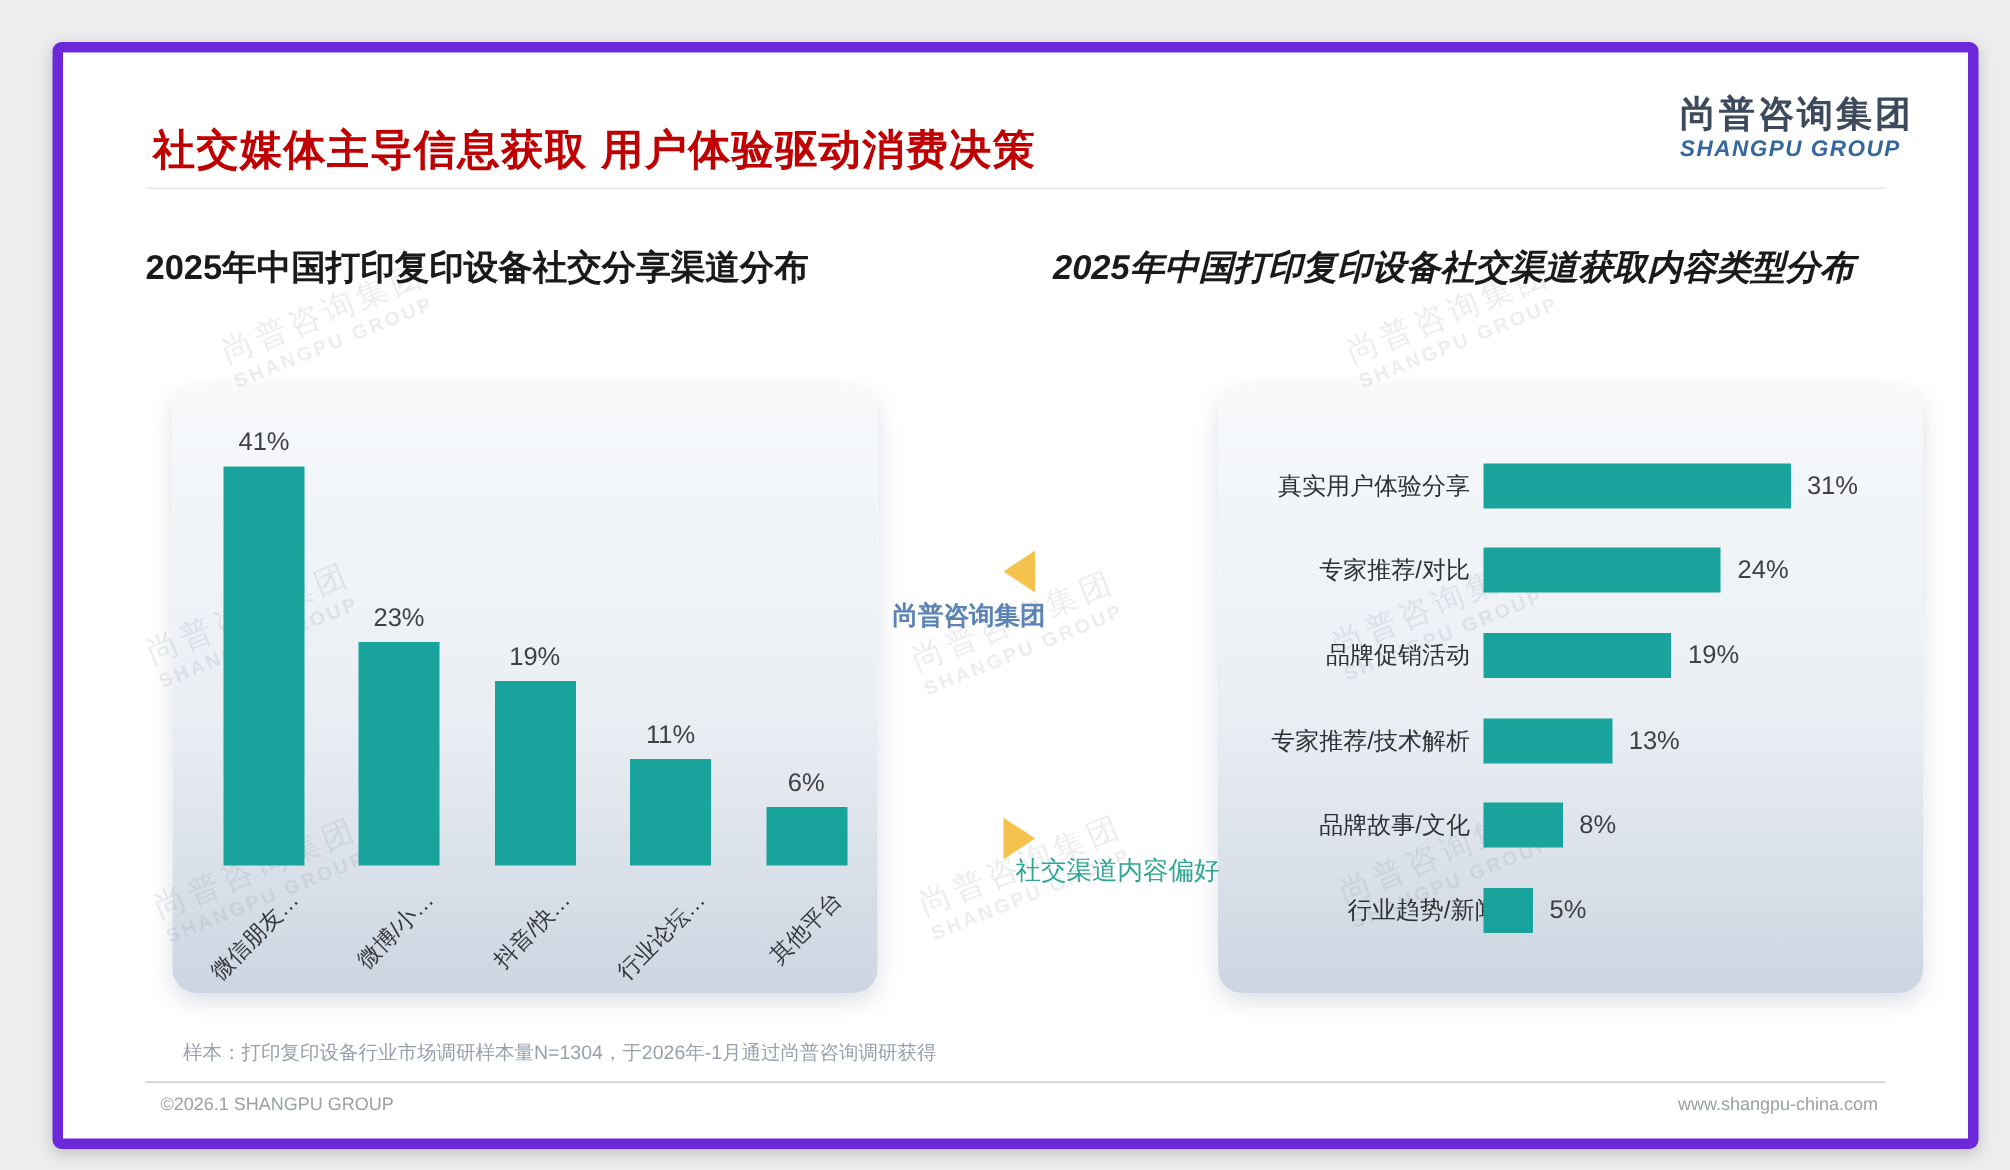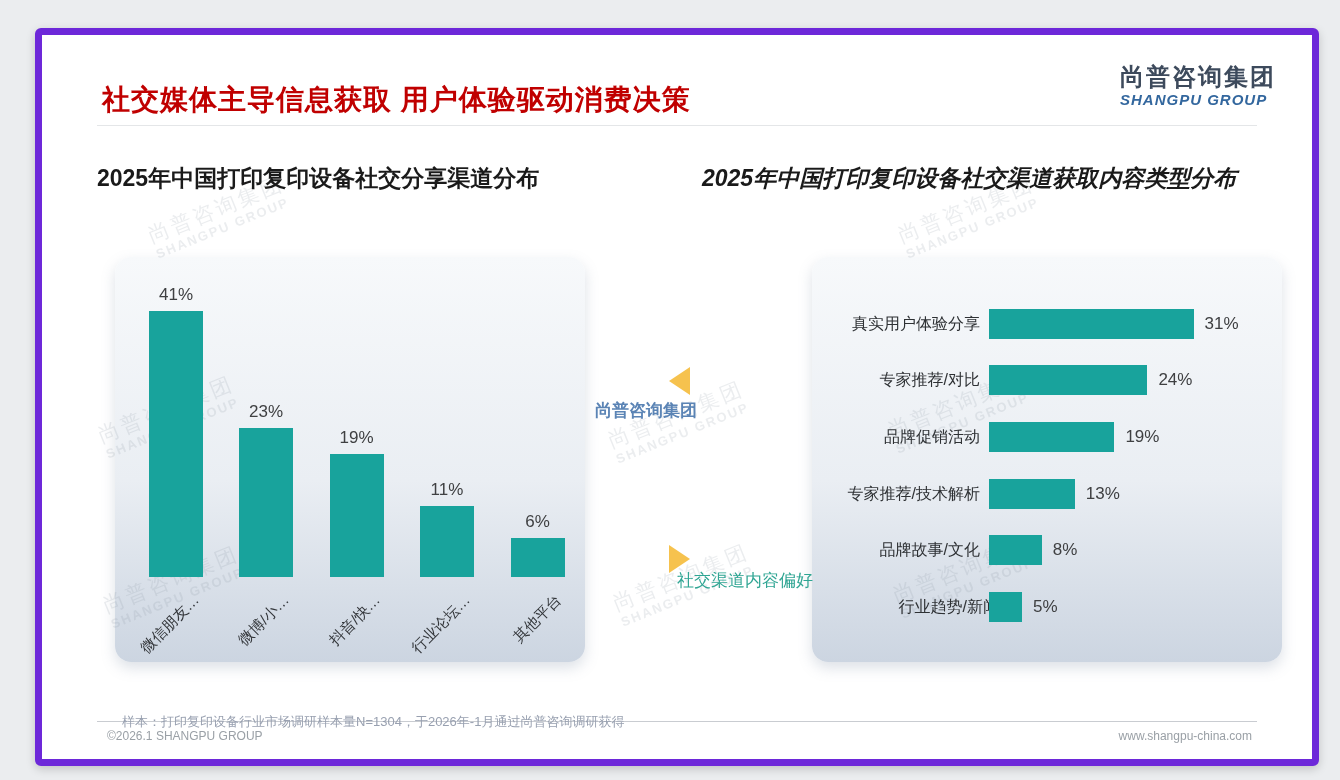--- a/index.html
+++ b/index.html
@@ -39,21 +39,21 @@
     transform:rotate(-45deg);transform-origin:100% 0;white-space:nowrap;z-index:3;
   }
   .hrow-label{position:absolute;width:168px;text-align:right;font-size:16px;color:#2e3134;white-space:nowrap;z-index:3;}
   .hbar{position:absolute;background:#18A39C;height:30px;z-index:3;}
   .hbar-value{position:absolute;font-size:17px;color:#3f4042;z-index:3;}
   .tri{width:0;height:0;z-index:4;}
   .tri-left{border-top:14px solid transparent;border-bottom:14px solid transparent;border-right:21px solid #F6C24E;}
   .tri-right{border-top:14px solid transparent;border-bottom:14px solid transparent;border-left:21px solid #F6C24E;}
   .mid-label-blue{font-size:17px;font-weight:bold;color:#5b84b5;white-space:nowrap;z-index:4;}
   .mid-label-teal{font-size:17px;font-weight:normal;color:#2fa593;white-space:nowrap;z-index:4;}
-  .source-note{left:80px;top:678px;font-size:13px;color:#98a0b0;white-space:nowrap;z-index:4;}
+  .source-note{left:80px;top:658px;font-size:13px;color:#98a0b0;white-space:nowrap;z-index:4;}
   .footer-divider{left:55px;top:686px;width:1160px;height:1px;background:#c9ccd1;}
   .footer-left{left:65px;top:694px;font-size:12px;color:#9aa0a6;z-index:4;}
   .footer-right{right:60px;top:694px;font-size:12px;color:#9aa0a6;z-index:4;}
   .watermark{
     position:absolute;transform:rotate(-22deg);color:rgba(130,140,158,0.16);
     text-align:left;white-space:nowrap;pointer-events:none;z-index:2;
   }
   .wm-cn{font-size:21px;letter-spacing:3px;line-height:24px;}
   .wm-en{font-size:13px;font-weight:bold;letter-spacing:2px;line-height:16px;}
 </style>

